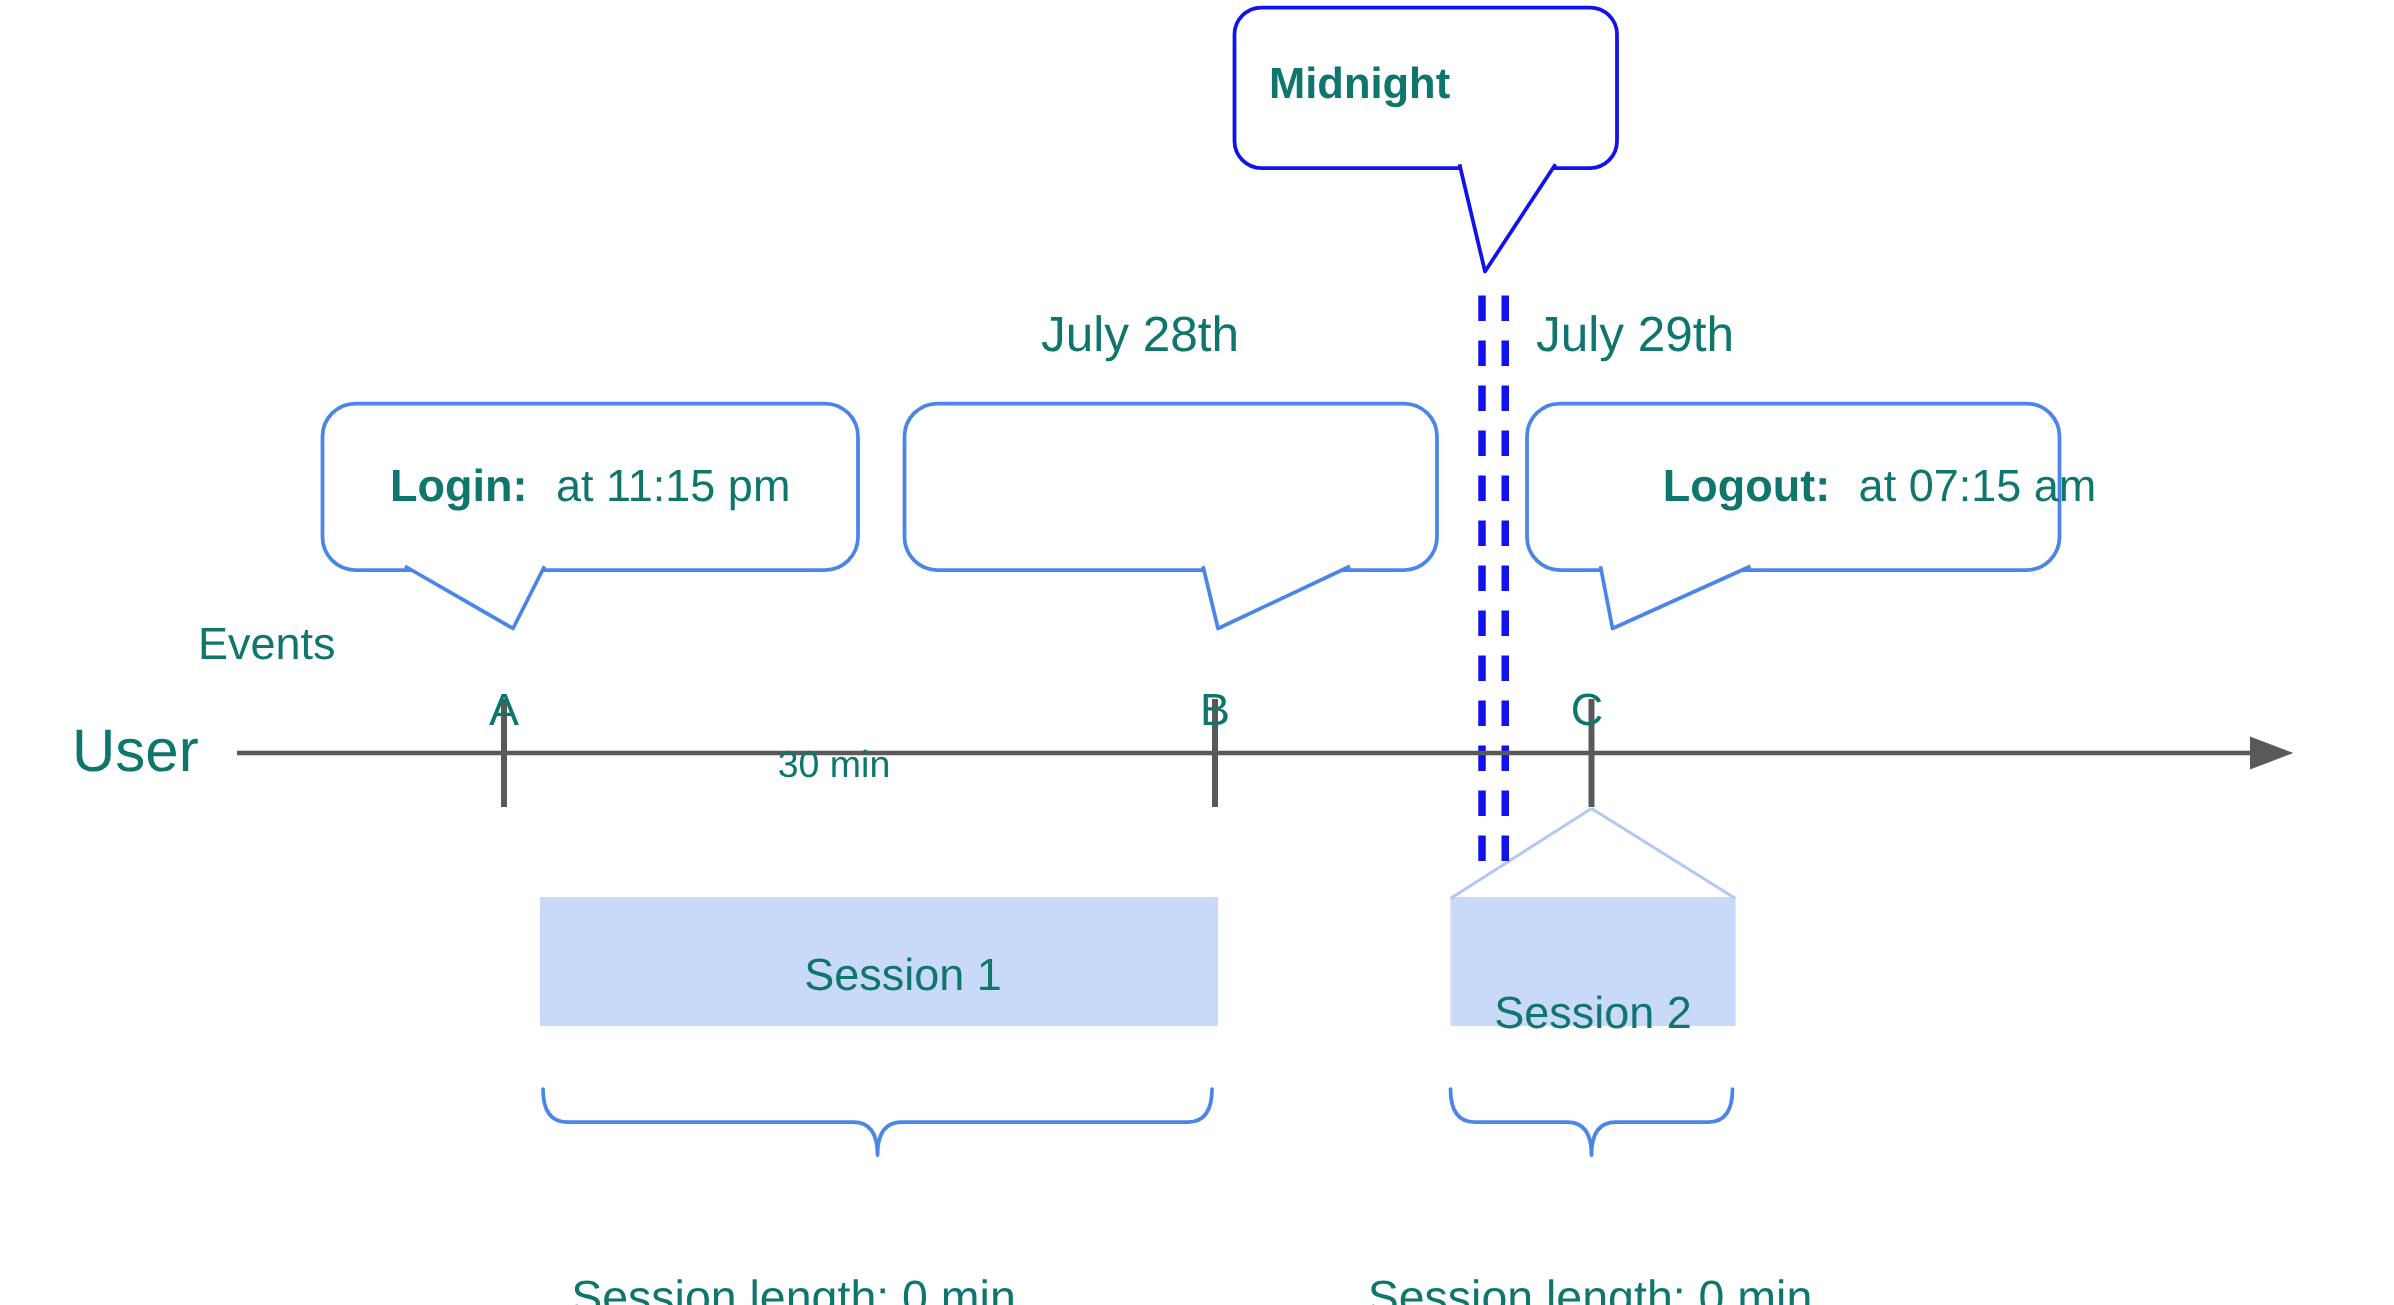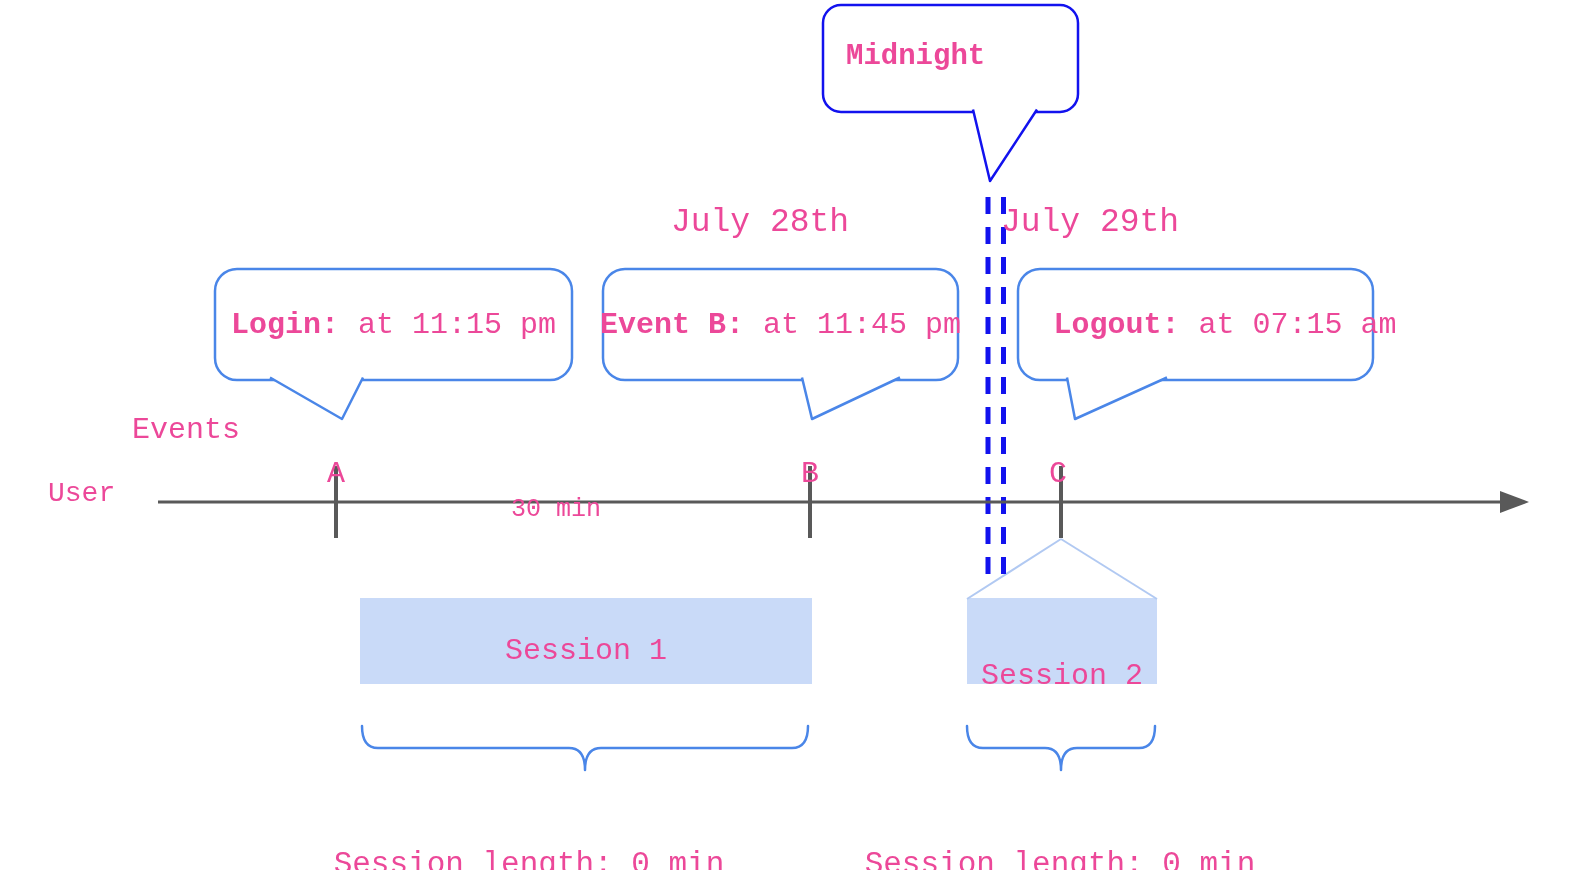--- a/index.html
+++ b/index.html
@@ -1,42 +1,42 @@
 <!DOCTYPE html>
 <html><head>
 <meta charset="utf-8">
 <style>
   html, body { margin: 0; padding: 0; background: #ffffff; }
   .canvas {
     position: relative;
     width: 1596px;
     height: 870px;
     background: #ffffff;
-    font-family: Liberation Mono, monospace;
-    color: #ec4899;
+    font-family: Liberation Sans, sans-serif;
+    color: #0f766e;
     overflow: hidden;
   }
   .layer { position: absolute; left: 0; top: 0; }
   .txt { position: absolute; white-space: nowrap; line-height: 1.15; }
   .center { transform: translateX(-50%); margin-top: 44px; }
   .flexbox {
     position: absolute;
     display: flex;
     align-items: center;
     justify-content: center;
     white-space: nowrap;
   }
   .callout-text { font-size: 30px; }
   .callout-text .b { font-weight: bold; }
   .callout-text .d { margin-left: 19px; }
   .date-label { font-size: 33px; }
   .midnight-label { font-size: 29px; font-weight: bold; }
   .row-label { font-size: 30px; }
   .mark-label { font-size: 30px; }
-  .user-label { font-size: 28px; }
+  .user-label { font-size: 40px; }
   .gap-label { font-size: 25px; }
   .session-label { font-size: 30px; }
   .length-label { font-size: 31px; }
 </style>
 </head>
 <body>
 
 <div class="canvas">
 
   <svg class="layer" width="1596" height="870" viewBox="0 0 1596 870">
@@ -76,38 +76,34 @@
   <div class="txt midnight-label" style="left:846px; top:40px;">Midnight</div>
 
   <div class="txt date-label center" style="left:760px; top:160px;">July 28th</div>
   <div class="txt date-label center" style="left:1090px; top:160px;">July 29th</div>
 
   <div class="flexbox callout-text" style="left:215px; top:269px; width:357px; height:111px;">
     <span class="b">Login:</span>
     <span class="d">at 11:15 pm</span>
   </div>
 
-  <div class="flexbox callout-text" style="left:603px; top:269px; width:355px; height:111px;">
-    <span class="b">Event B:</span>
-    <span class="d">at 11:45 pm</span>
-  </div>
 
-  <div class="flexbox callout-text" style="left:1018px; top:269px; width:414px; height:111px;">
+  <div class="flexbox callout-text" style="left:1018px; top:269px; width:414px; height:111px;padding-left:28px;">
     <span class="b">Logout:</span>
     <span class="d">at 07:15 am</span>
   </div>
 
   <div class="txt row-label" style="left:132px; top:413px;">Events</div>
   <div class="txt mark-label center" style="left:336px; top:413px;">A</div>
   <div class="txt mark-label center" style="left:810px; top:413px;">B</div>
   <div class="txt mark-label center" style="left:1058px; top:413px;">C</div>
 
   <div class="txt gap-label center" style="left:556px; top:452px;">30 min</div>
 
   <div class="txt user-label" style="left:48px; top:478px;">User</div>
 
-  <div class="flexbox session-label" style="left:360px; top:598px; width:452px; height:105px;">Session 1</div>
+  <div class="flexbox session-label" style="left:376px; top:598px; width:452px; height:105px;">Session 1</div>
   <div class="flexbox session-label" style="left:967px; top:598px; width:190px; height:86px;margin-top:35px;">Session 2</div>
 
   <div class="txt length-label center" style="left:529px; top:803px;">Session length: 0 min</div>
   <div class="txt length-label center" style="left:1060px; top:803px;">Session length: 0 min</div>
 
 </div>
 
 </body></html>

